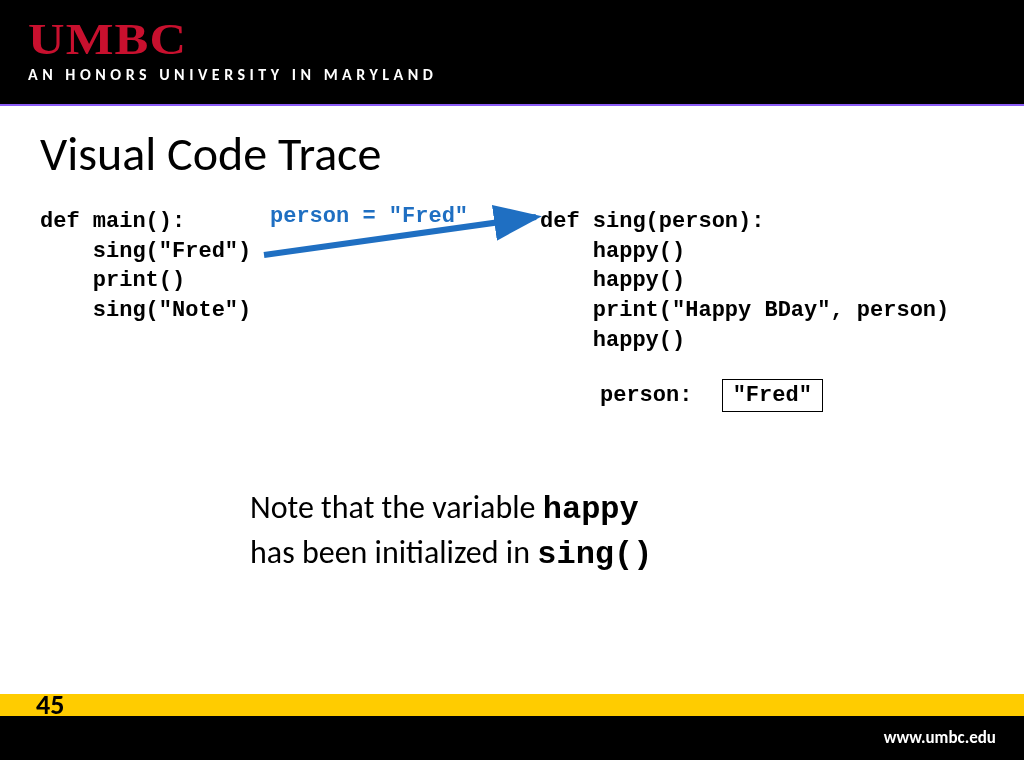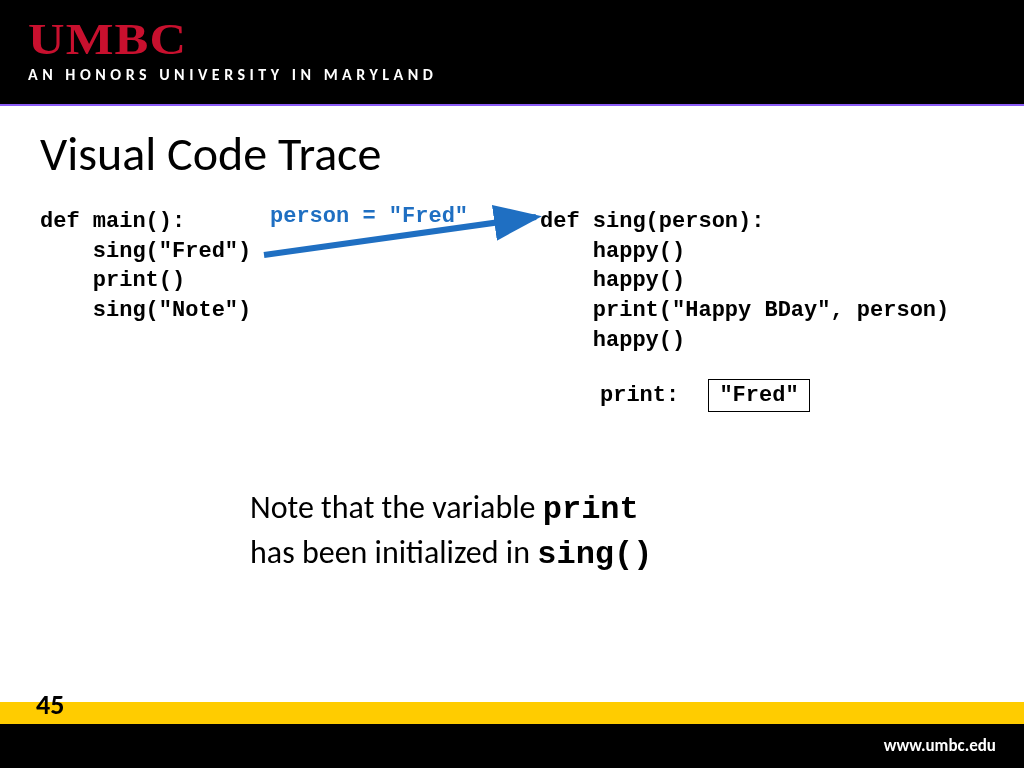--- a/index.html
+++ b/index.html
@@ -13,21 +13,21 @@
   .code { font-family: 'Courier New', Courier, monospace; font-size: 22px; font-weight: bold; white-space: pre; line-height: 1.35; color: #000; }
   .left-code { position: absolute; left: 0; top: 0; }
   .right-code { position: absolute; left: 500px; top: 0; }
   .annot { font-family: 'Courier New', Courier, monospace; font-size: 22px; font-weight: bold; color: #1f6fc2; position: absolute; left: 230px; top: -3px; }
   .arrow { position: absolute; left: 218px; top: -2px; width: 290px; height: 56px; pointer-events: none; }
   .varbox { position: absolute; left: 560px; top: 172px; font-family: 'Courier New', Courier, monospace; font-size: 22px; font-weight: bold; }
   .var-label { display: inline-block; vertical-align: middle; }
   .var-val { display: inline-block; border: 1.5px solid #000; padding: 3px 10px; margin-left: 16px; vertical-align: middle; }
   .note { position: absolute; top: 380px; left: 250px; width: 600px; font-size: 32px; line-height: 1.35; color: #000; }
   .note .mono { font-family: 'Courier New', Courier, monospace; font-weight: bold; }
-  .footer { position: absolute; bottom: 0; left: 0; width: 100%; height: 66px; }
+  .footer { position: absolute; bottom: 0; left: 0; width: 100%; height: 74px; }
   .footer-yellow { width: 100%; height: 22px; background: #ffcc00; }
   .footer-black { width: 100%; height: 44px; background: #000; position: relative; font-weight: bold; }
   .page-num { position: absolute; bottom: 46px; left: 36px; font-size: 28px; font-weight: bold; color: #000; }
   .site-url { position: absolute; right: 28px; bottom: 12px; color: #fff; font-size: 17px; }
 </style>
 </head>
 <body>
 
 <div class="header">
   <div class="logo">UMBC</div>
@@ -50,27 +50,27 @@
     <div class="annot">person = "Fred"</div>
     <svg class="arrow" viewBox="0 0 290 56">
       <defs>
         <marker id="ah" markerWidth="10" markerHeight="10" refX="7" refY="3" orient="auto" markerUnits="strokeWidth">
           <path d="M0,0 L8,3 L0,6 Z" fill="#1f6fc2"></path>
         </marker>
       </defs>
       <line x1="6" y1="50" x2="278" y2="12" stroke="#1f6fc2" stroke-width="6" marker-end="url(#ah)"></line>
     </svg>
     <div class="varbox">
-      <span class="var-label">print:</span>
+      <span class="var-label">person:</span>
       <span class="var-val">"Fred"</span>
     </div>
   </div>
 
   <div class="note">
-    <span>Note that the variable </span><span class="mono">print</span><br>
+    <span>Note that the variable </span><span class="mono">happy</span><br>
     <span>has been initialized in </span><span class="mono">sing()</span>
   </div>
 </div>
 
 <div class="footer">
   <div class="page-num">45</div>
   <div class="footer-yellow"></div>
   <div class="footer-black">
     <div class="site-url">www.umbc.edu</div>
   </div>

